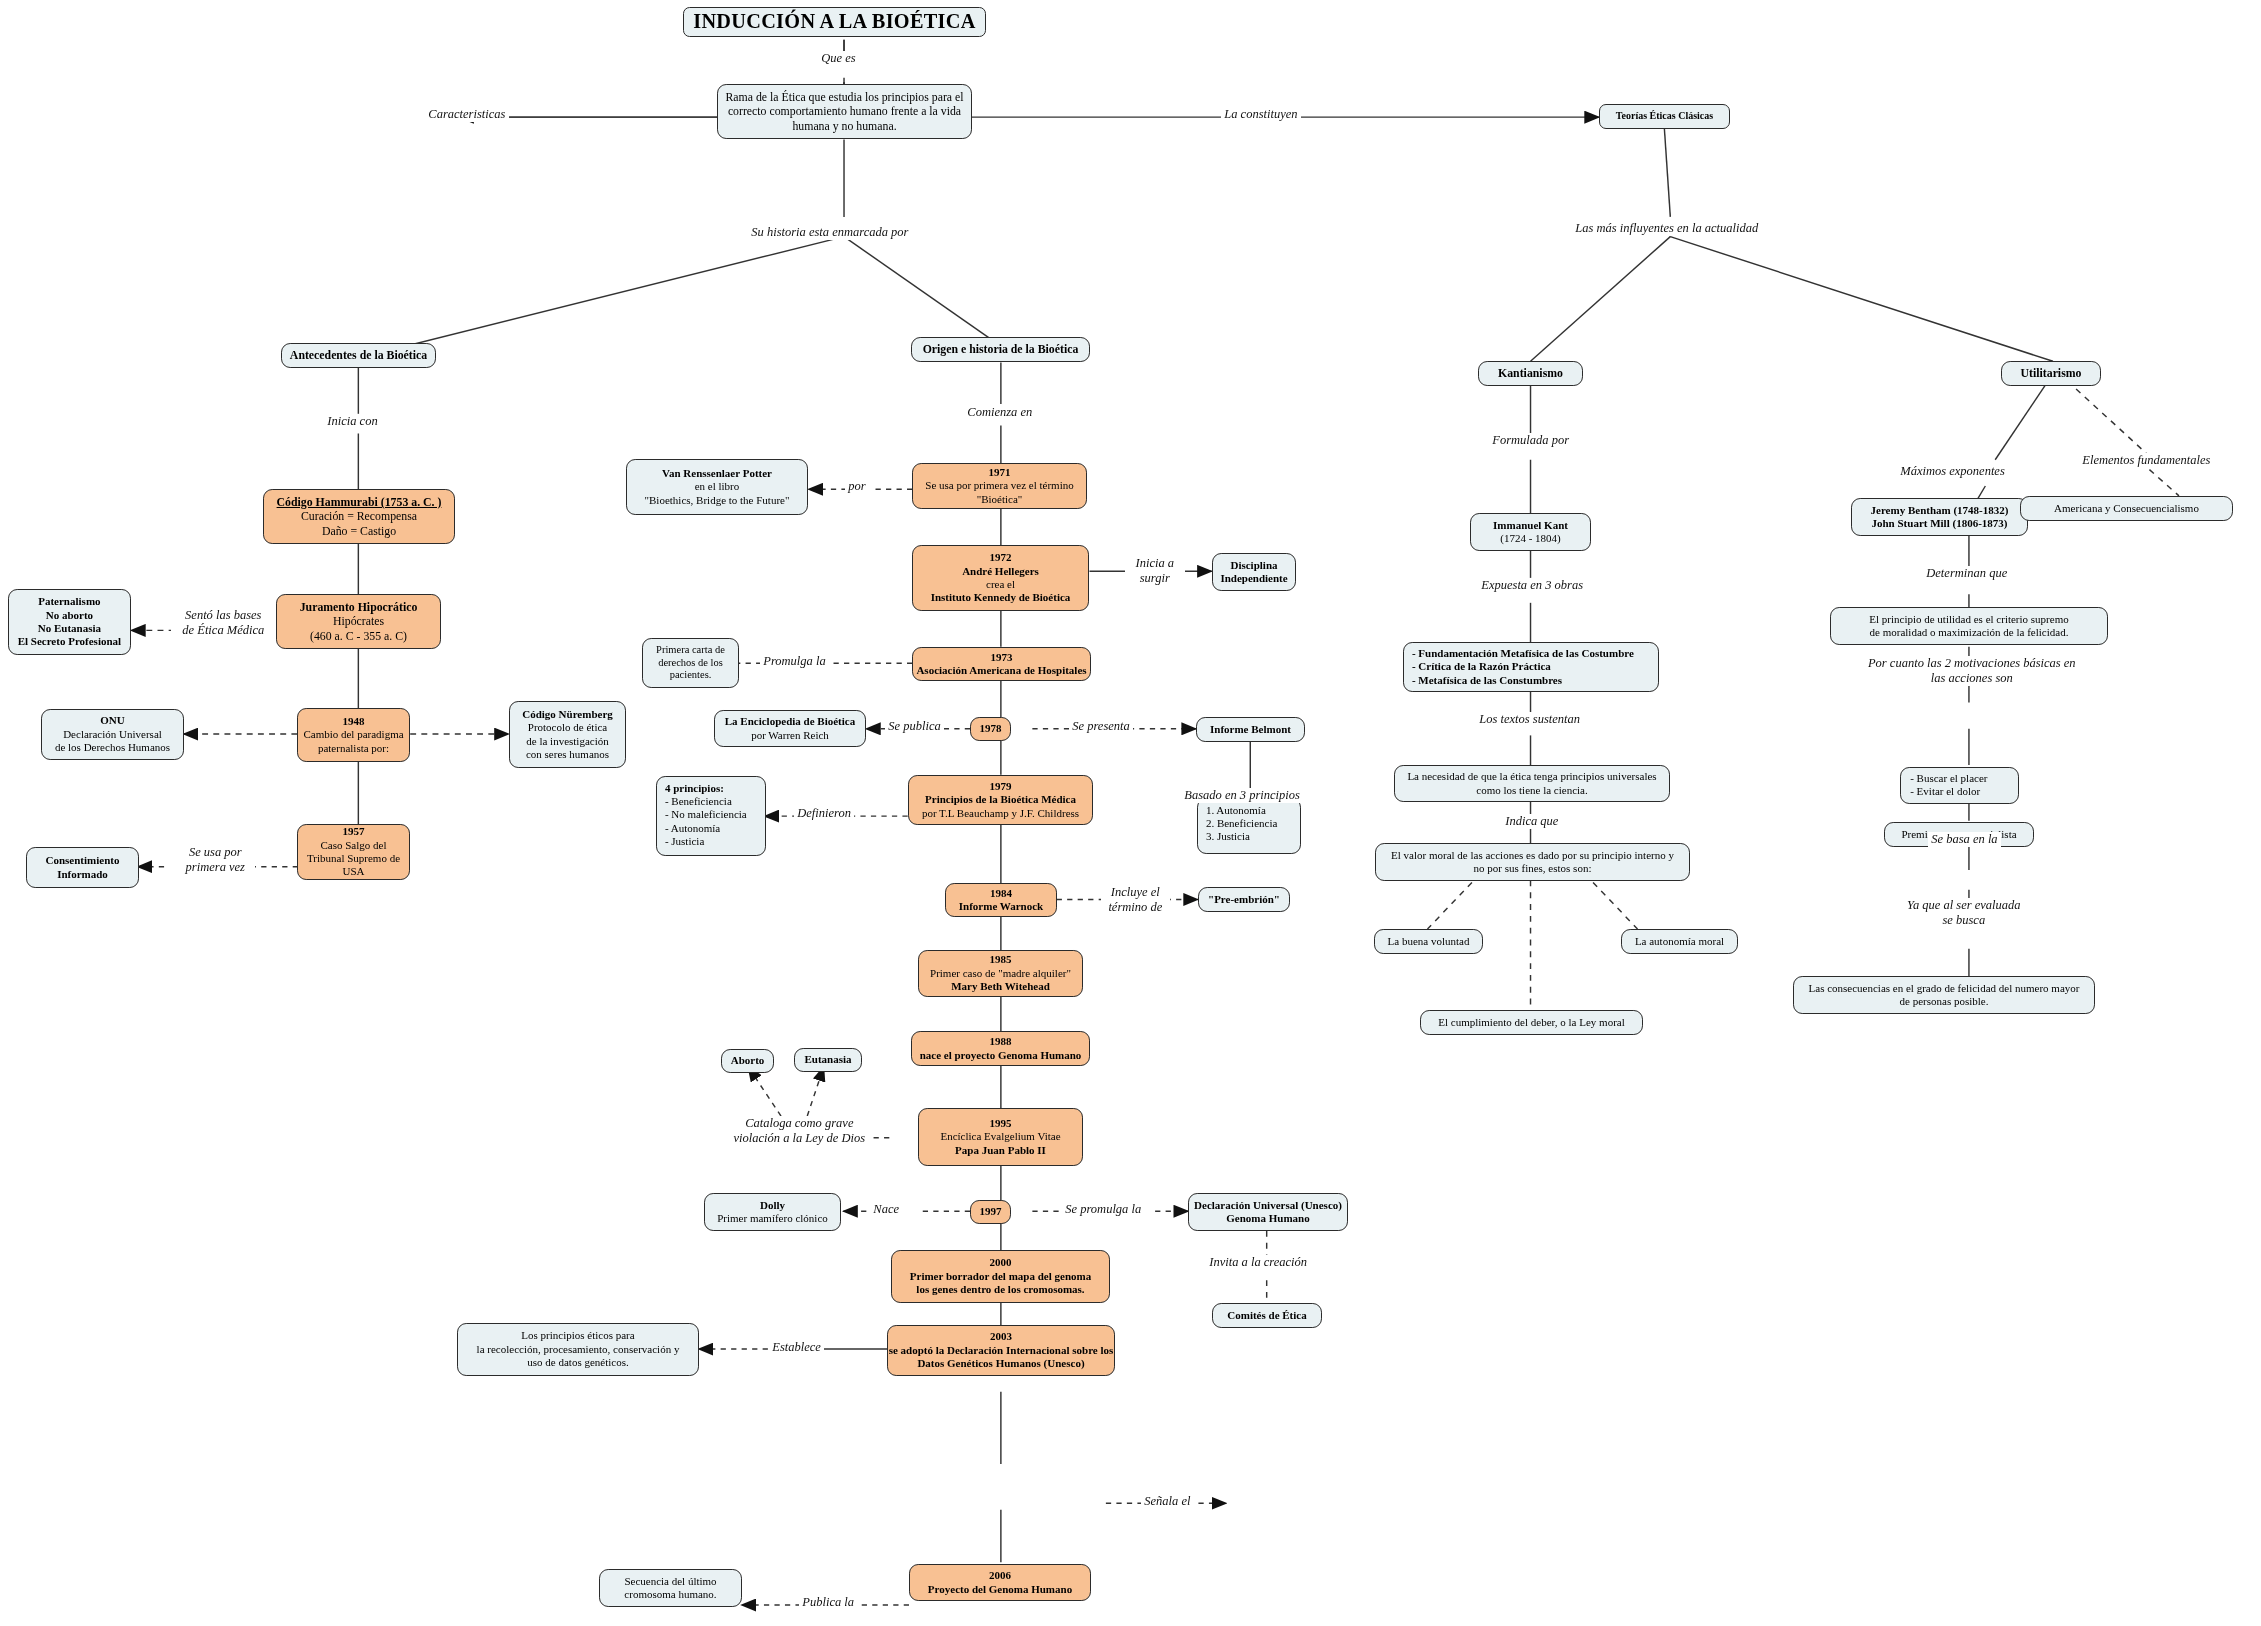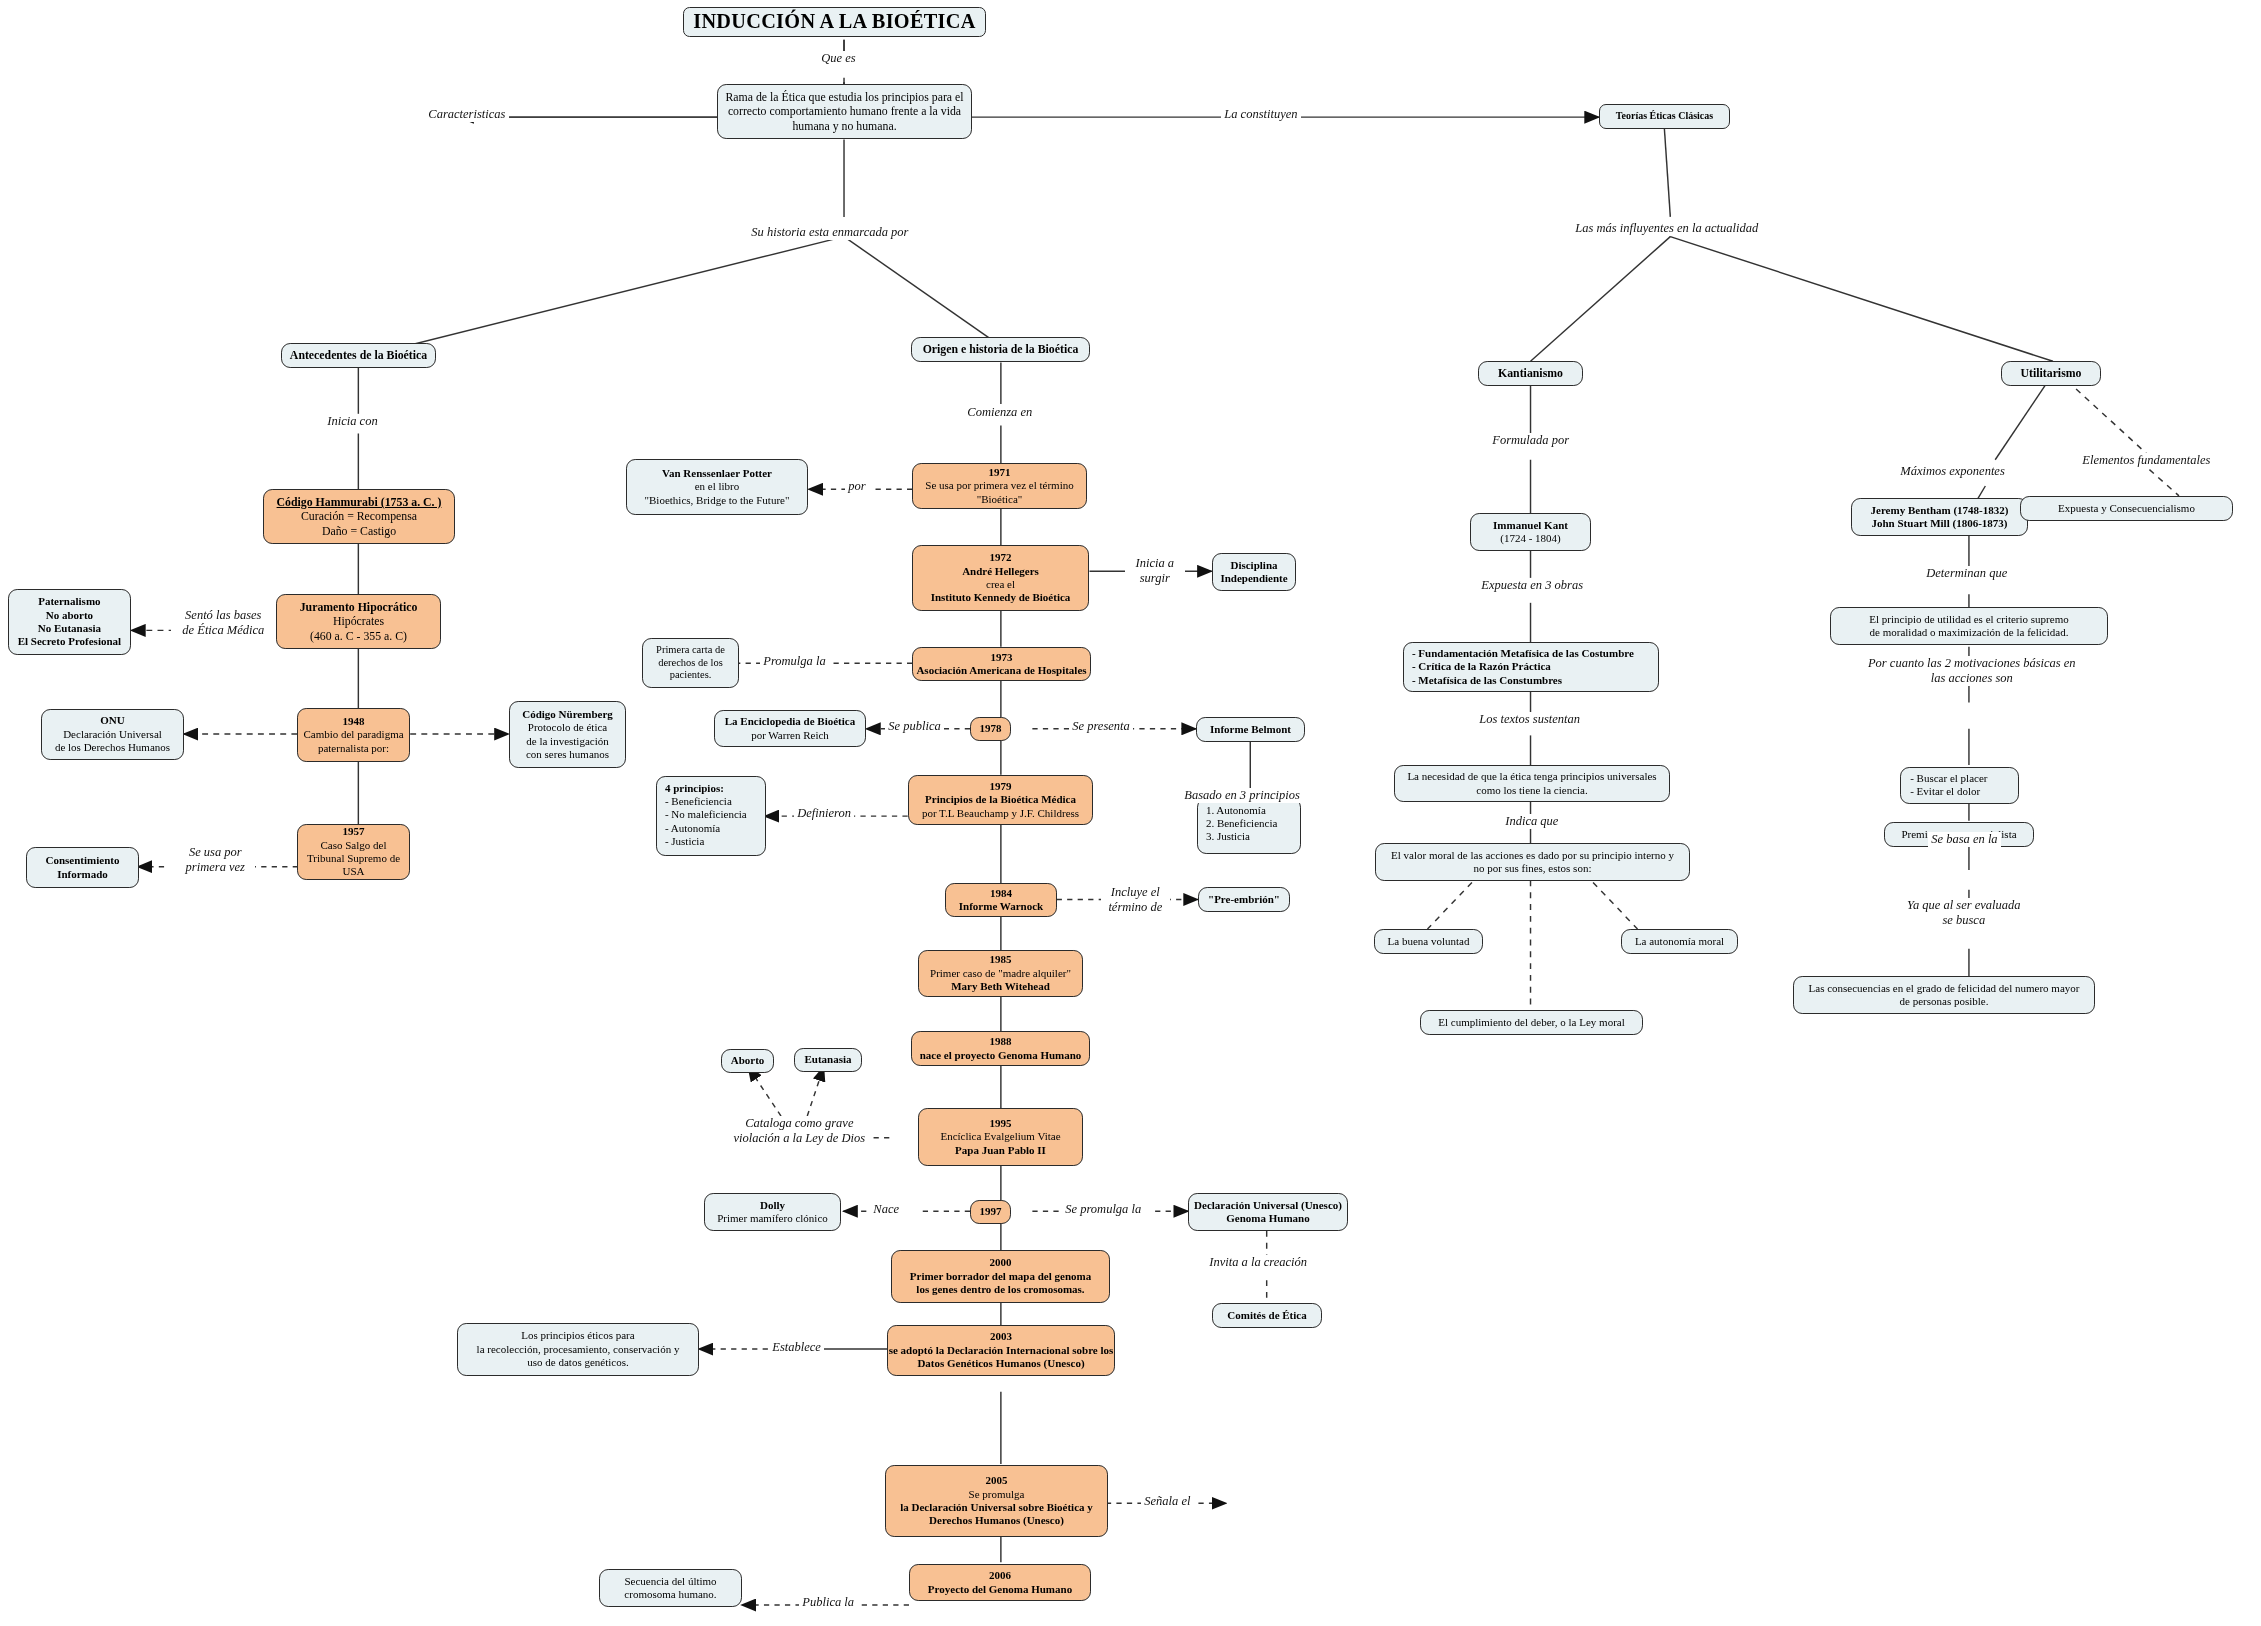--- a/index.html
+++ b/index.html
@@ -378,26 +378,20 @@
   <span class="ln">la recolección, procesamiento, conservación y</span>
   <span class="ln">uso de datos genéticos.</span>
 </div>
 
 <div class="node orange" style="left:887px;top:1325px;width:228px;height:51px;font-size:11px;font-weight:bold;flex-direction:column;">
   <span class="ln">2003</span>
   <span class="ln">se adoptó la Declaración Internacional sobre los</span>
   <span class="ln">Datos Genéticos Humanos (Unesco)</span>
 </div>
 
-<div class="node orange" style="left:885px;top:1465px;width:223px;height:72px;font-size:11px;flex-direction:column;">
-  <span class="ln b">2005</span>
-  <span class="ln">Se promulga</span>
-  <span class="ln b">la Declaración Universal sobre Bioética y</span>
-  <span class="ln b">Derechos Humanos (Unesco)</span>
-</div>
 
 
 <div class="node orange" style="left:909px;top:1564px;width:182px;height:37px;font-size:11px;font-weight:bold;flex-direction:column;">
   <span class="ln">2006</span>
   <span class="ln">Proyecto del Genoma Humano</span>
 </div>
 
 <div class="node blue" style="left:599px;top:1569px;width:143px;height:38px;font-size:11px;flex-direction:column;">
   <span class="ln">Secuencia del último</span>
   <span class="ln">cromosoma humano.</span>
@@ -435,21 +429,21 @@
 <div class="node blue" style="left:1420px;top:1010px;width:223px;height:25px;font-size:11px;">
   <span class="ln">El cumplimiento del deber, o la Ley moral</span>
 </div>
 
 <div class="node blue" style="left:1851px;top:498px;width:177px;height:38px;font-size:11px;flex-direction:column;">
   <span class="ln b">Jeremy Bentham  (1748-1832)</span>
   <span class="ln b">John Stuart Mill (1806-1873)</span>
 </div>
 
 <div class="node blue" style="left:2020px;top:496px;width:213px;height:25px;font-size:11px;">
-  <span class="ln">Expuesta y Consecuencialismo</span>
+  <span class="ln">Americana y Consecuencialismo</span>
 </div>
 
 <div class="node blue" style="left:1830px;top:607px;width:278px;height:38px;font-size:11px;flex-direction:column;">
   <span class="ln">El principio de utilidad es el criterio supremo</span>
   <span class="ln">de moralidad o maximización de la felicidad.</span>
 </div>
 
 <div class="node blue left" style="left:1900px;top:767px;width:119px;height:37px;font-size:11px;padding:3.9px 9.2px;">
   <span class="ln">- Buscar el placer</span>
   <span class="ln">- Evitar el dolor</span>

